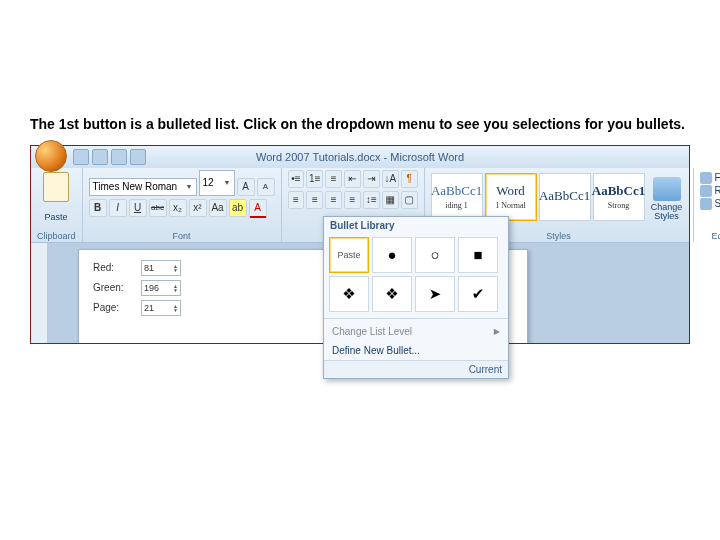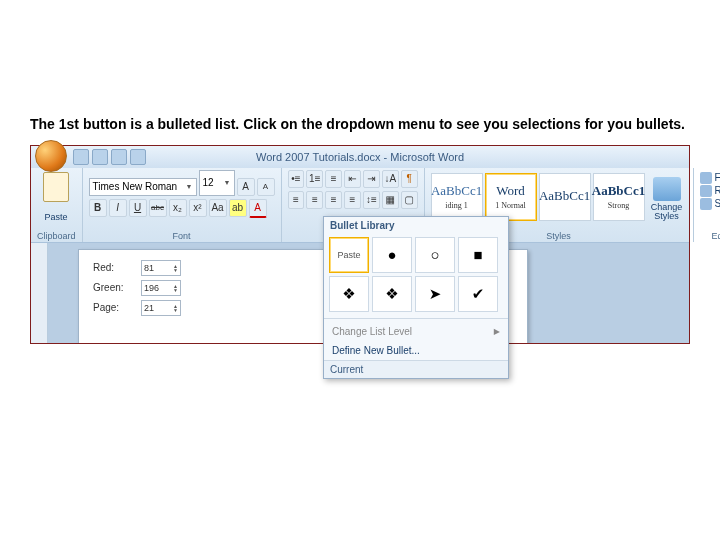--- a/index.html
+++ b/index.html
@@ -49,21 +49,21 @@
 .dropdown{position:absolute;left:292px;top:48px;width:184px;background:#f4f8fc;border:1px solid #98afc8;box-shadow:2px 2px 6px rgba(0,0,0,.3);z-index:10}
 .dd-title{font-size:10px;color:#3a5b80;padding:3px 6px;font-weight:bold}
 .dd-grid{display:flex;flex-wrap:wrap;padding:3px 5px;gap:3px}
 .bop{width:38px;height:34px;background:#fff;border:1px solid #cdd9e5;display:flex;align-items:center;justify-content:center;font-size:15px}
 .bop.sel{border-color:#f0b000;box-shadow:0 0 0 1px #ffda73 inset}
 .bop .none{font-size:9px;color:#555}
 .dd-sep{height:1px;background:#cdd9e5;margin:3px 0}
 .dd-item{padding:4px 8px;font-size:10px;color:#888;display:flex;align-items:center;justify-content:space-between}
 .dd-item.en{color:#1a3f6b}
 .dd-item .chev{font-size:8px}
-.current{font-size:10px;color:#3a5b80;padding:3px 6px;text-align:left;border-top:1px solid #cdd9e5;background:#eaf1f8}
+.current{font-size:10px;color:#3a5b80;padding:3px 6px;text-align:right;border-top:1px solid #cdd9e5;background:#eaf1f8}
 </style>
 </head>
 <body>
 
 <div class="caption">The 1st button is a bulleted list. Click on the dropdown menu to see you selections for you bullets.</div>
 
 <div class="app">
   <div class="titlebar">
     <div class="orb"></div>
     <div class="qat">

